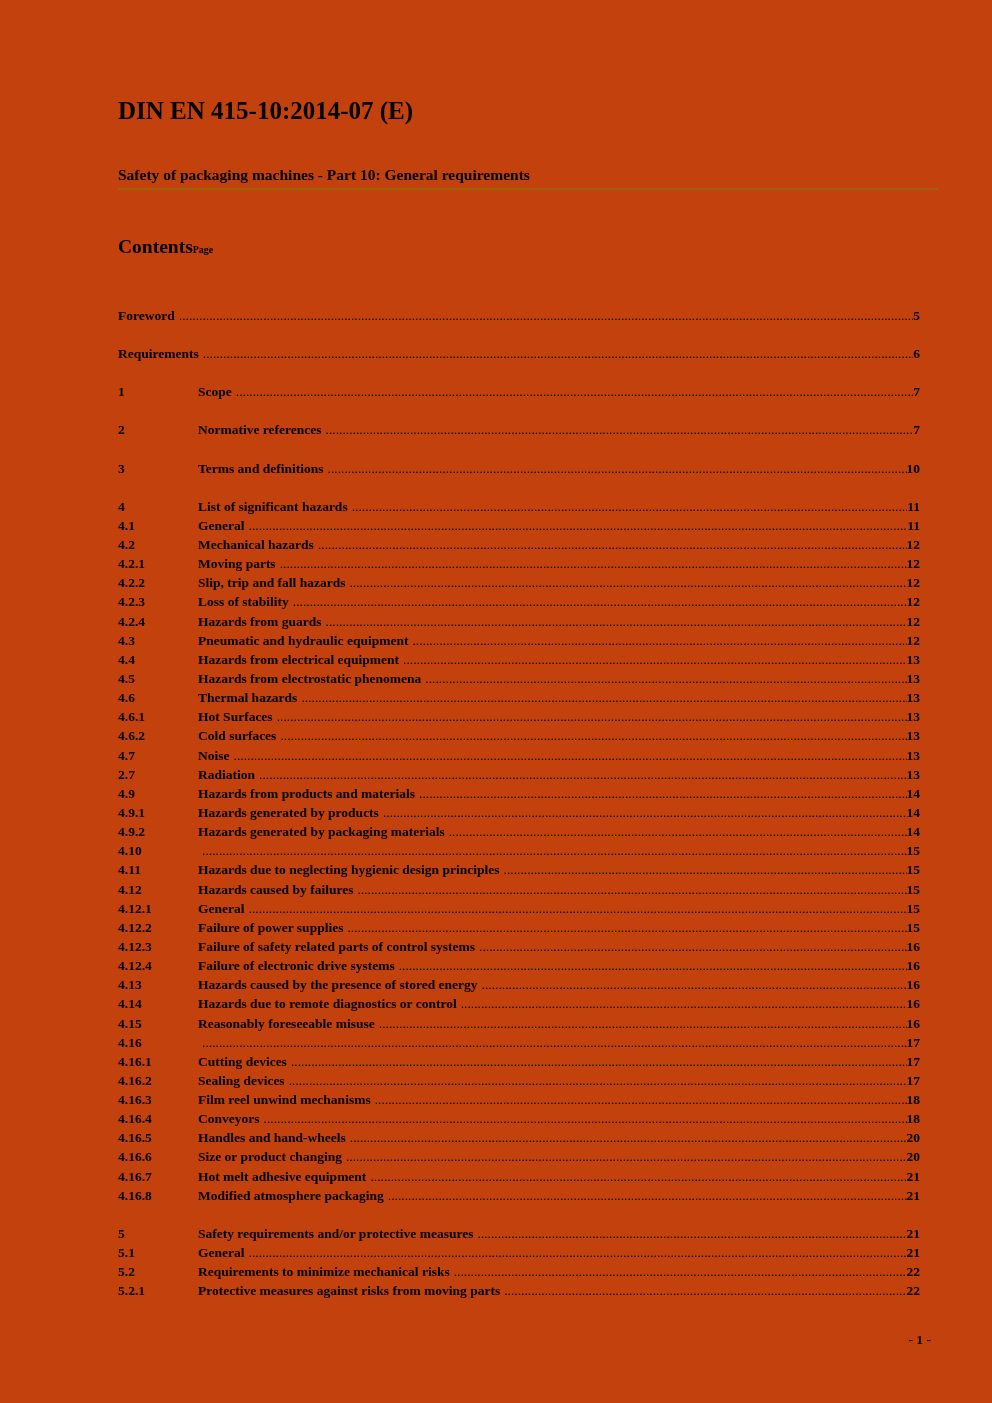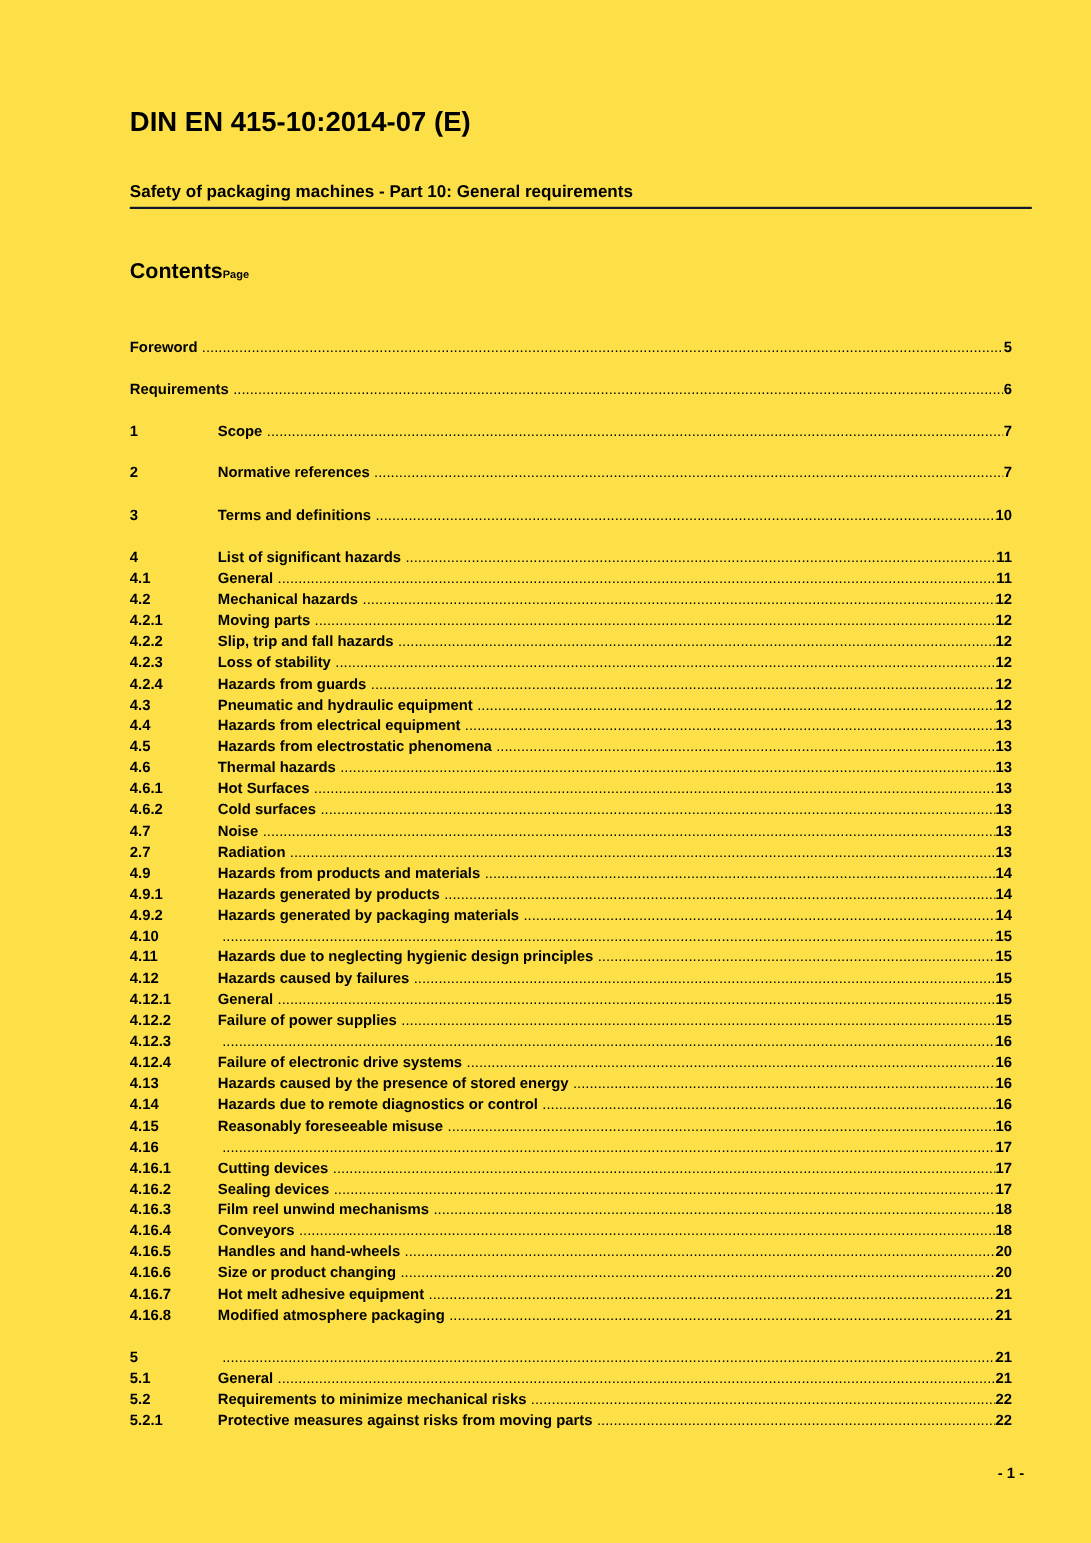--- a/index.html
+++ b/index.html
@@ -4,42 +4,42 @@
 <style>
   html, body {
     margin: 0;
     padding: 0;
     background: #ffffff;
   }
   .page {
     position: relative;
     width: 992px;
     height: 1403px;
-    background: #fde047;
+    background: #c2410c;
     color: #000000;
-    font-family: Liberation Sans, sans-serif;
+    font-family: Liberation Serif, serif;
     overflow: hidden;
   }
   .content {
     padding-left: 118px;
     padding-top: 97px;
     width: 820px;
     box-sizing: content-box;
   }
   .doc-number {
     margin: 0;
     font-size: 25px;
     line-height: 28px;
     font-weight: bold;
     white-space: nowrap;
   }
   .subtitle-wrap {
     margin-top: 41px;
     width: 820px;
-    border-bottom: 2px solid #0f172a;
+    border-bottom: 2px solid #a16207;
     padding-bottom: 4px;
   }
   .doc-subtitle {
     font-size: 15.5px;
     line-height: 18px;
     font-weight: bold;
     white-space: nowrap;
   }
   .contents-header {
     margin-top: 46px;
@@ -291,20 +291,21 @@
             <span class="toc-page">15</span>
           </div>
           <div class="toc-row">
             <span class="toc-num">4.12.2</span>
             <span class="toc-title">Failure of power supplies</span>
             <span class="toc-leader"></span>
             <span class="toc-page">15</span>
           </div>
           <div class="toc-row">
             <span class="toc-num">4.12.3</span>
+            <span class="toc-title">Failure of safety related parts of control systems</span>
             <span class="toc-leader"></span>
             <span class="toc-page">16</span>
           </div>
           <div class="toc-row">
             <span class="toc-num">4.12.4</span>
             <span class="toc-title">Failure of electronic drive systems</span>
             <span class="toc-leader"></span>
             <span class="toc-page">16</span>
           </div>
           <div class="toc-row">
@@ -375,20 +376,21 @@
           <div class="toc-row">
             <span class="toc-num">4.16.8</span>
             <span class="toc-title">Modified atmosphere packaging</span>
             <span class="toc-leader"></span>
             <span class="toc-page">21</span>
           </div>
         </div>
         <div class="toc-block">
           <div class="toc-row">
             <span class="toc-num">5</span>
+            <span class="toc-title">Safety requirements and/or protective measures</span>
             <span class="toc-leader"></span>
             <span class="toc-page">21</span>
           </div>
           <div class="toc-row">
             <span class="toc-num">5.1</span>
             <span class="toc-title">General</span>
             <span class="toc-leader"></span>
             <span class="toc-page">21</span>
           </div>
           <div class="toc-row">

